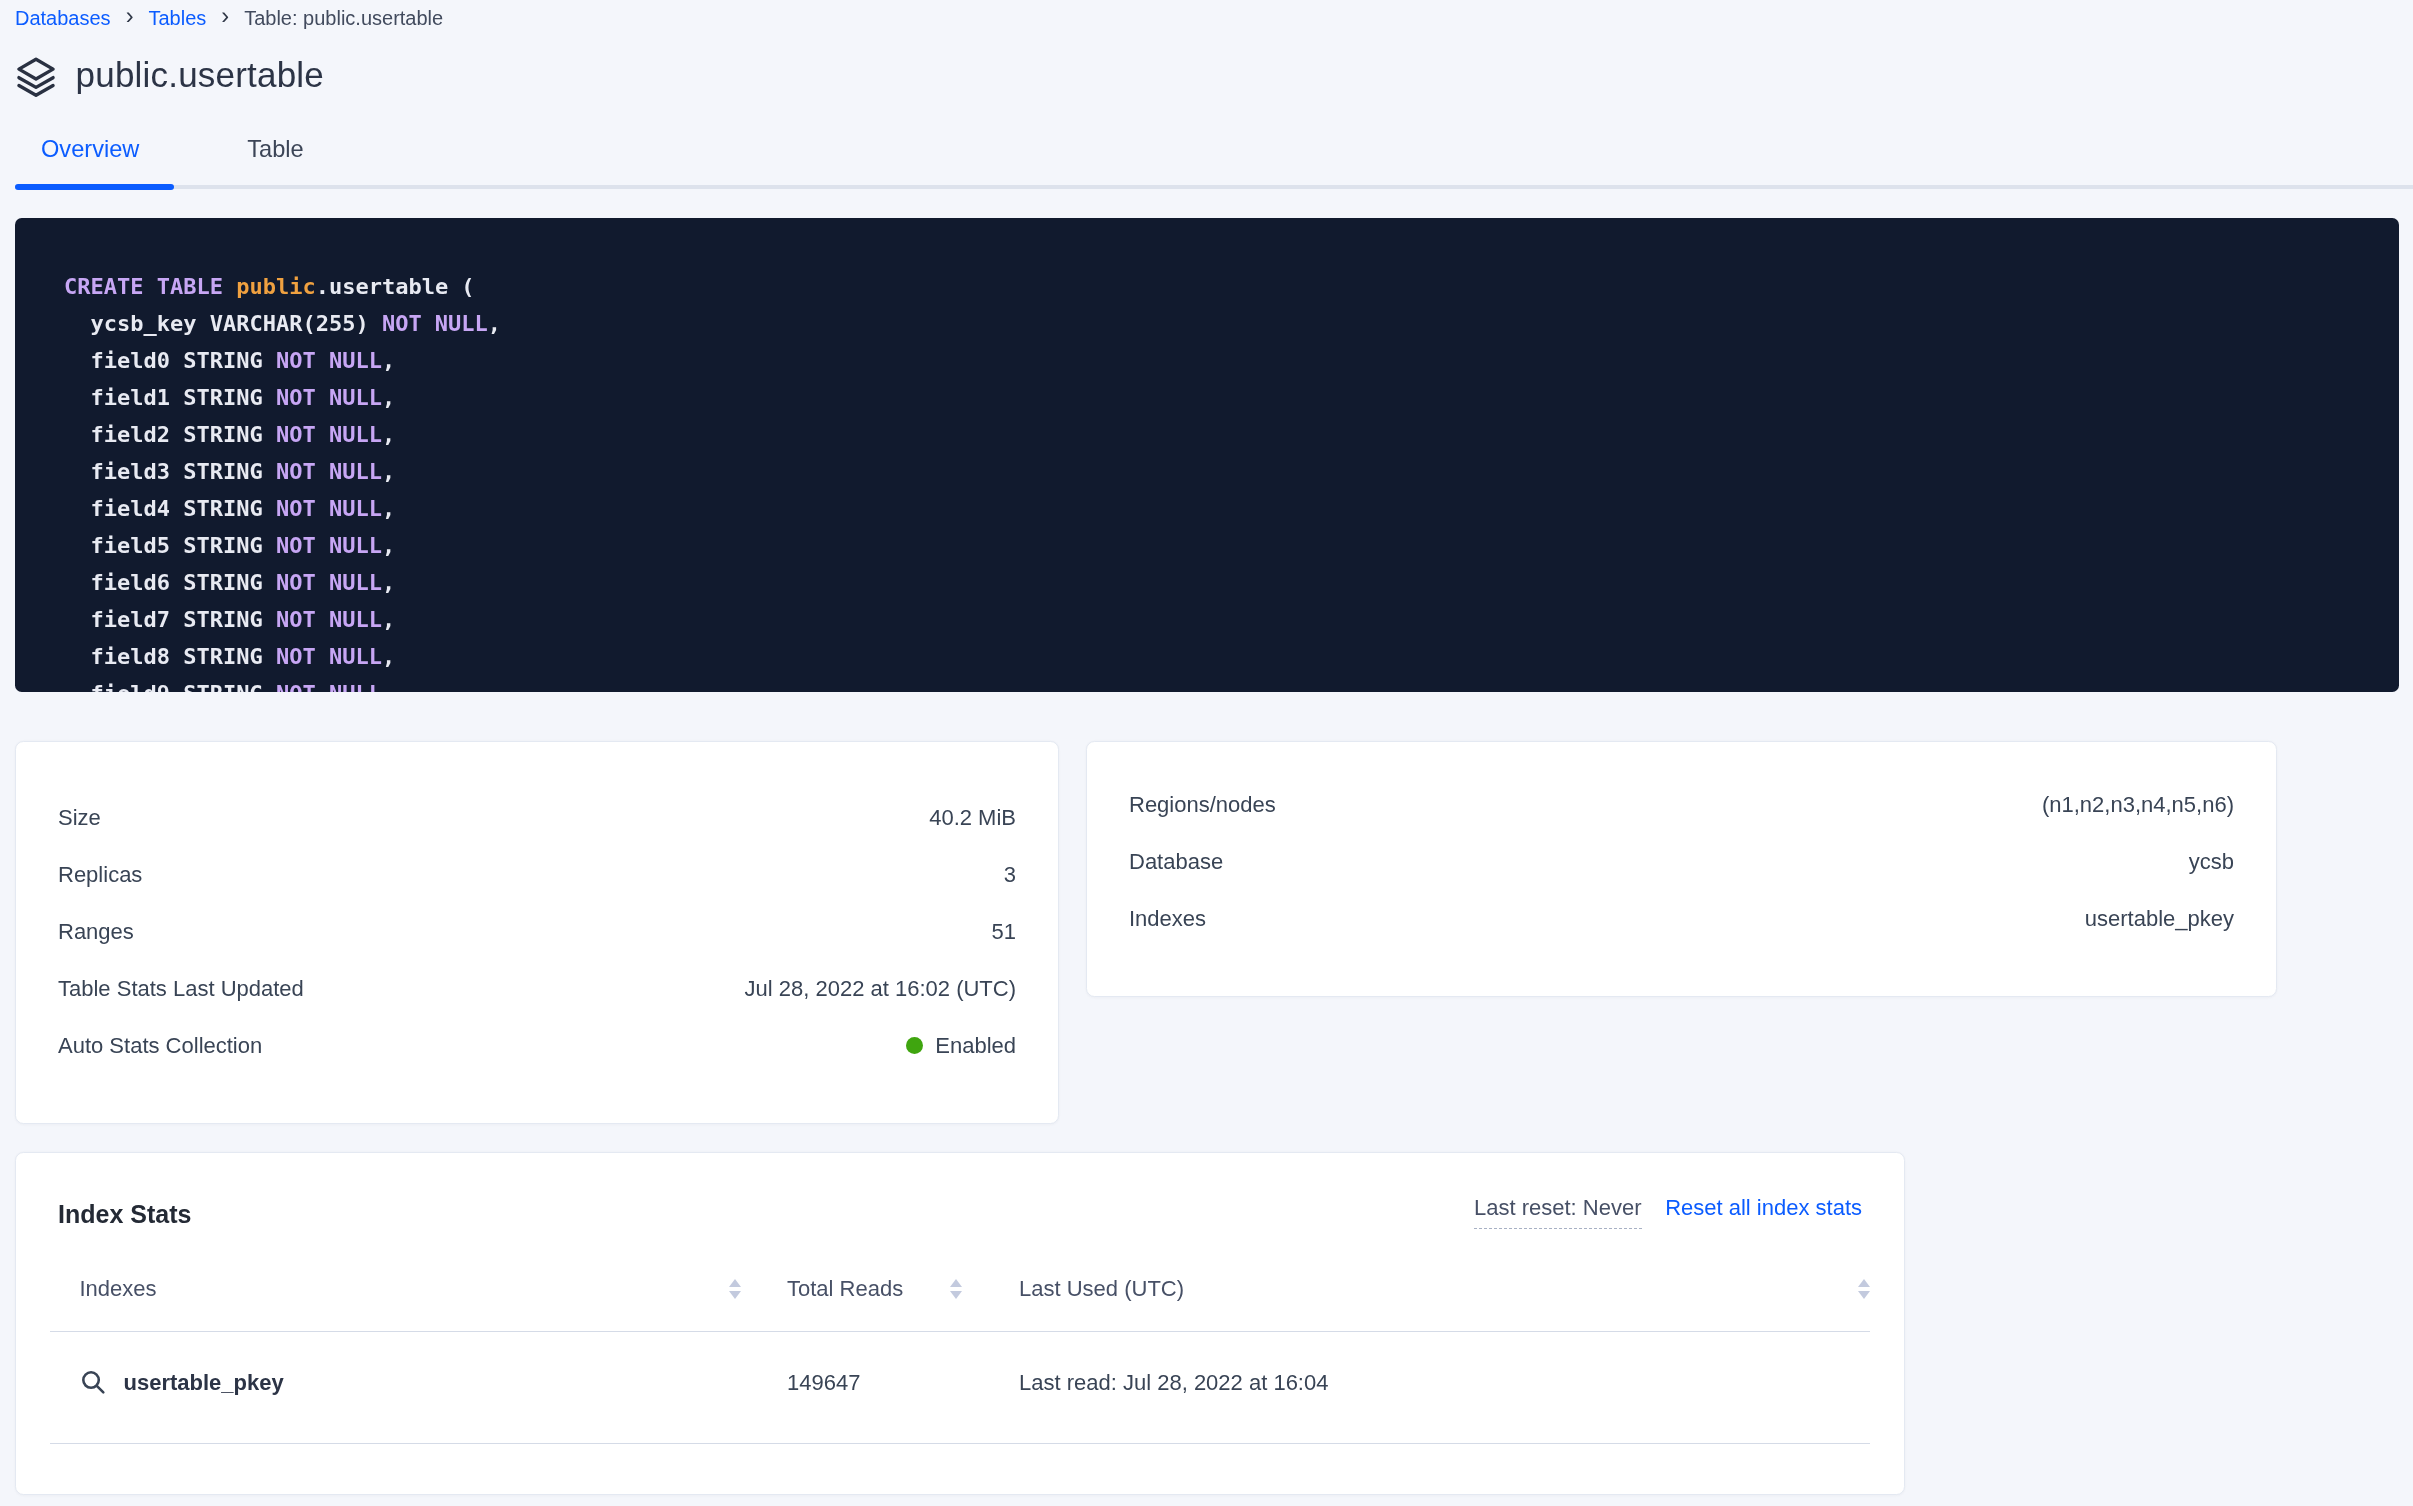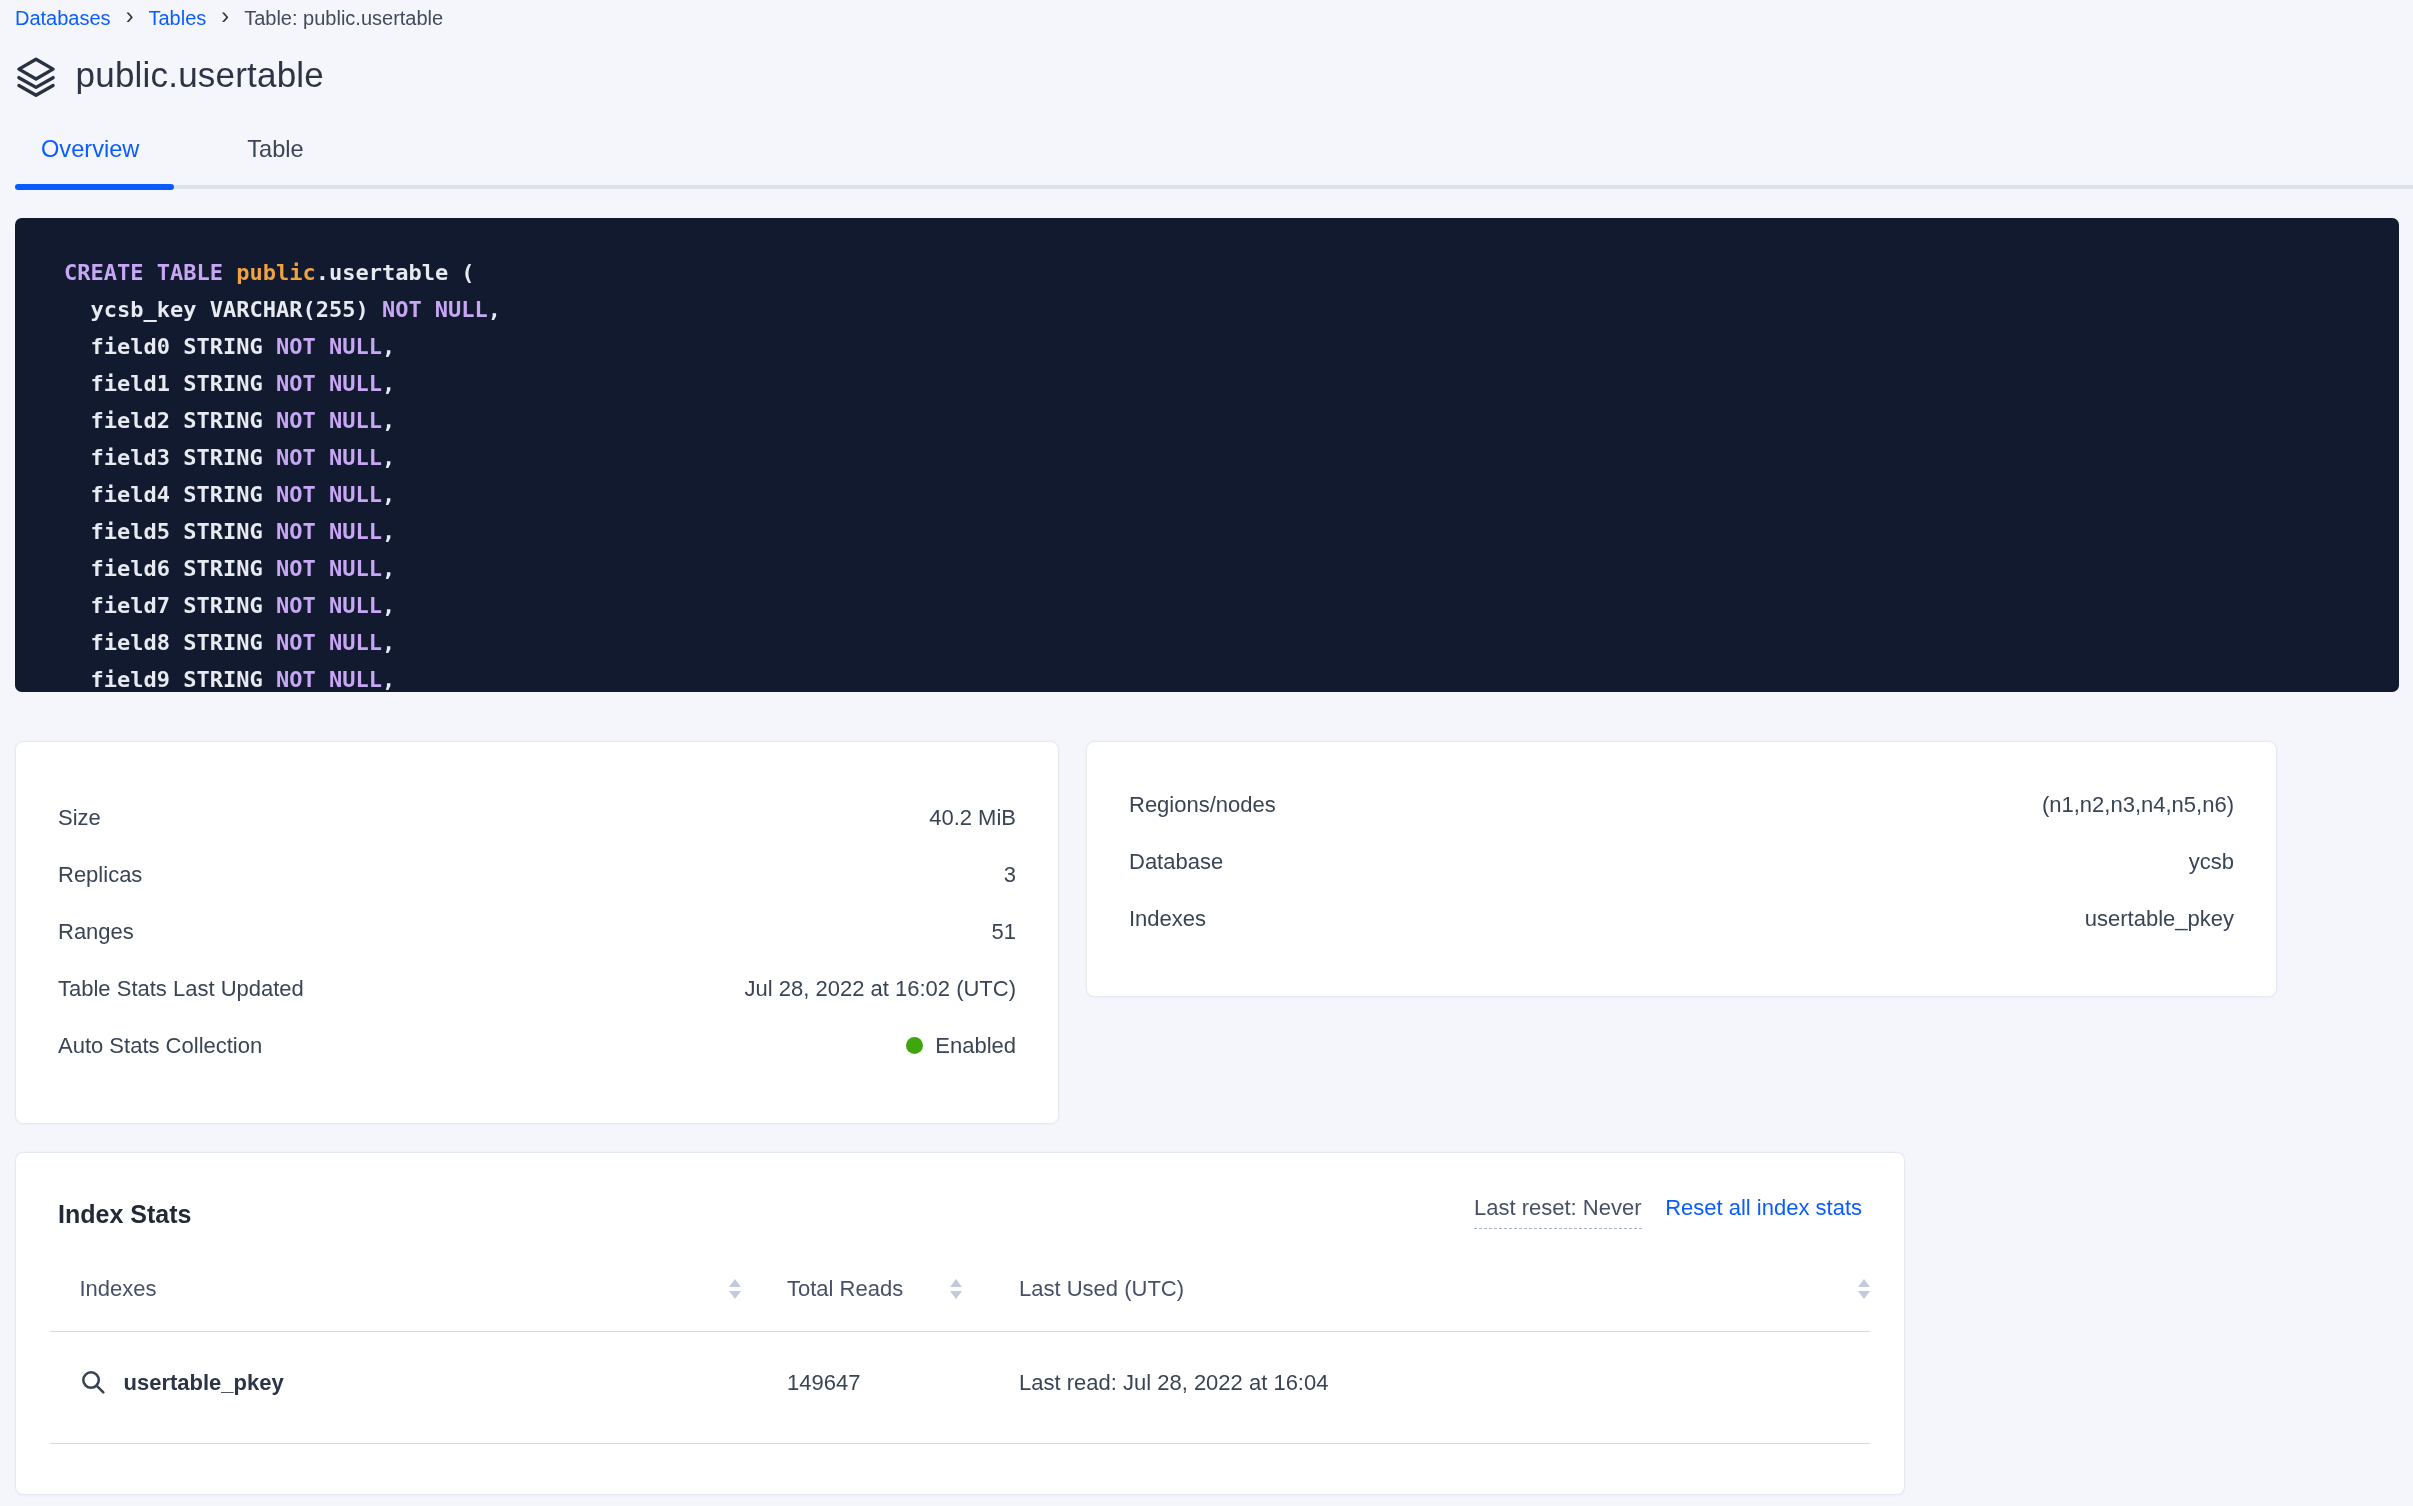--- a/index.html
+++ b/index.html
@@ -43,21 +43,21 @@
     position: absolute; left: 0; top: -0.8px;
     width: 159px; height: 5.9px; background: #0b5cff; border-radius: 3.4px;
   }
 
   
   .code-block {
     margin: 29.5px 14.3px 0 15px;
     width: 2384px; height: 474px;
     background: #111a2e;
     border-radius: 6.7px;
-    padding: 36px 34px 0 49px;
+    padding: 50px 34px 0 49px;
     overflow: hidden;
   }
   .code-block pre {
     margin: 0;
     font-family: "DejaVu Sans Mono", "Liberation Mono", monospace;
     font-weight: 700;
     font-size: 22px; line-height: 37px;
     color: #e8eaf2;
     white-space: pre;
   }

